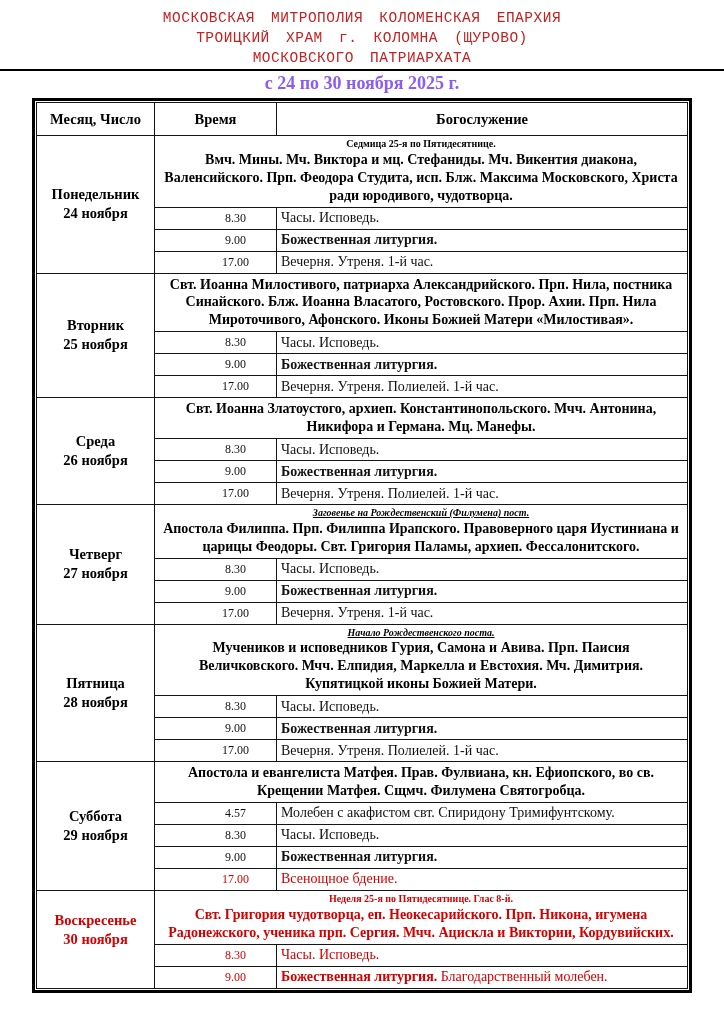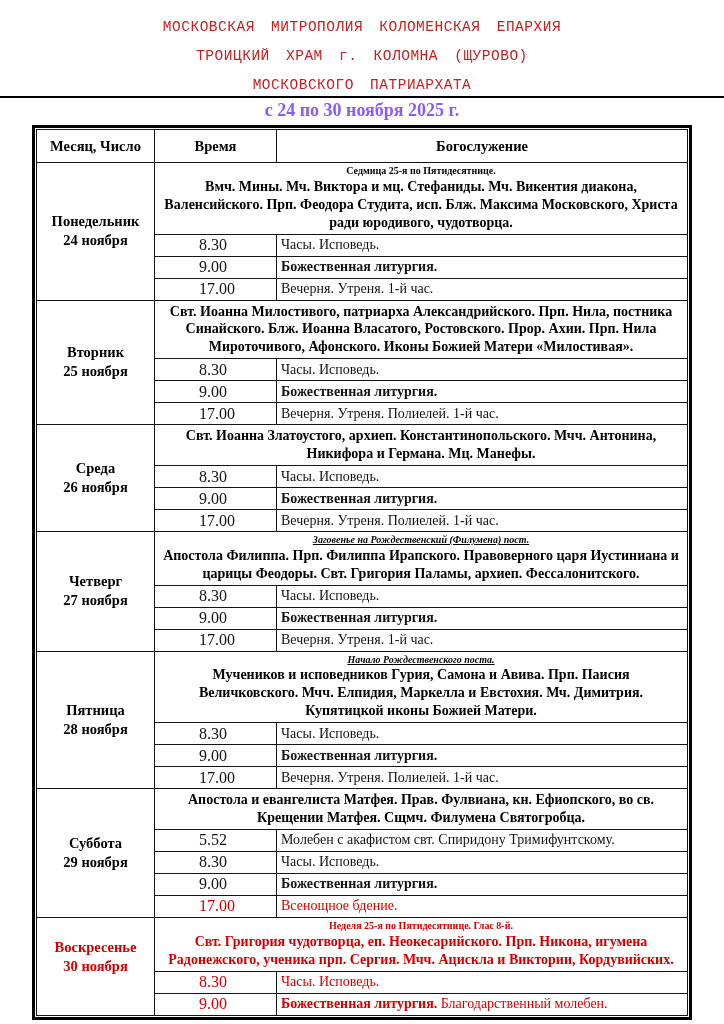--- a/index.html
+++ b/index.html
@@ -13,21 +13,20 @@
 
   .mono-line {
     font-family:"Liberation Mono", monospace;
     text-align:center;
     font-size:14.5px;
     line-height:20px;
     color:#c42121;
     word-spacing:7px;
     letter-spacing:0.5px;
     white-space:nowrap;
-    margin-top:9px;
   }
   .rule { height:2px; background:#000; margin:1px 0 1px 0; }
   .date-line {
     text-align:center;
     font-weight:bold;
     font-size:18px;
     line-height:22px;
     color:#8b5cf6;
     font-family:Liberation Serif, serif;
   }
@@ -65,21 +64,21 @@
   .day-cell.top { vertical-align:top; padding-top:20px; }
   .desc-cell {
     text-align:center;
     font-weight:bold;
     line-height:1.28;
     padding:2px 8px;
     color:#000;
   }
   .desc-title { display:block; font-size:10px; }
   .feast { font-style:italic; text-decoration:underline; }
-  .time-cell { text-align:left; height:21px; font-size:16px;padding-left:44px; }
+  .time-cell { text-align:center; height:21px; font-size:12px;padding-left:44px; }
   .svc-cell  { text-align:left; height:21px; font-size:14px; }
   .bold { font-weight:bold; }
   .red  { color:#d40000; }
 </style>
 </head>
 <body>
 
 <div class="doc">
 
   <div class="mono-line">МОСКОВСКАЯ МИТРОПОЛИЯ КОЛОМЕНСКАЯ ЕПАРХИЯ</div>
@@ -219,21 +218,21 @@
       <tr>
         <td class="day-cell" rowspan="5">
           <div>Суббота</div>
           <div>29 ноября</div>
         </td>
         <td class="desc-cell" colspan="2">
           <span>Апостола и евангелиста Матфея. Прав. Фулвиана, кн. Ефиопского, во св. Крещении Матфея. Сщмч. Филумена Святогробца.</span>
         </td>
       </tr>
       <tr>
-        <td class="time-cell">5.52</td>
+        <td class="time-cell">4.57</td>
         <td class="svc-cell">Молебен с акафистом свт. Спиридону Тримифунтскому.</td>
       </tr>
       <tr>
         <td class="time-cell">8.30</td>
         <td class="svc-cell">Часы. Исповедь.</td>
       </tr>
       <tr>
         <td class="time-cell">9.00</td>
         <td class="svc-cell bold">Божественная литургия.</td>
       </tr>

